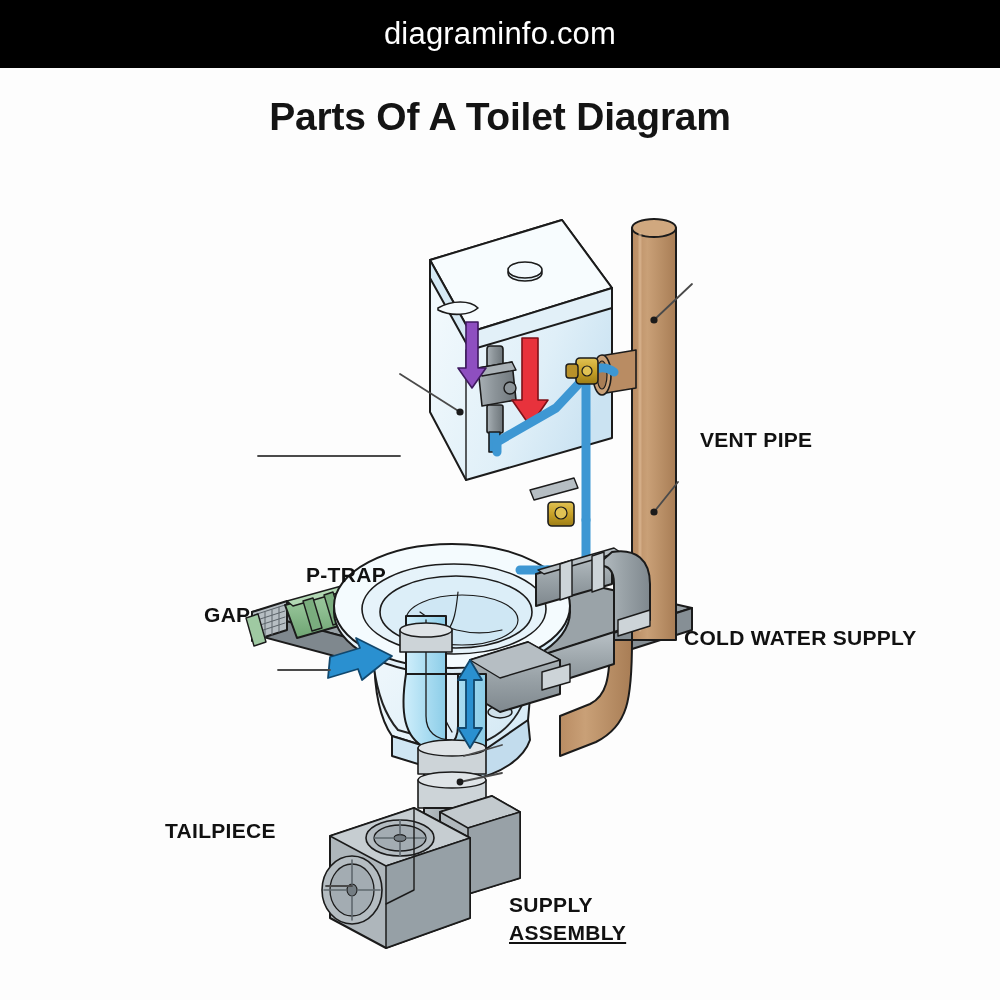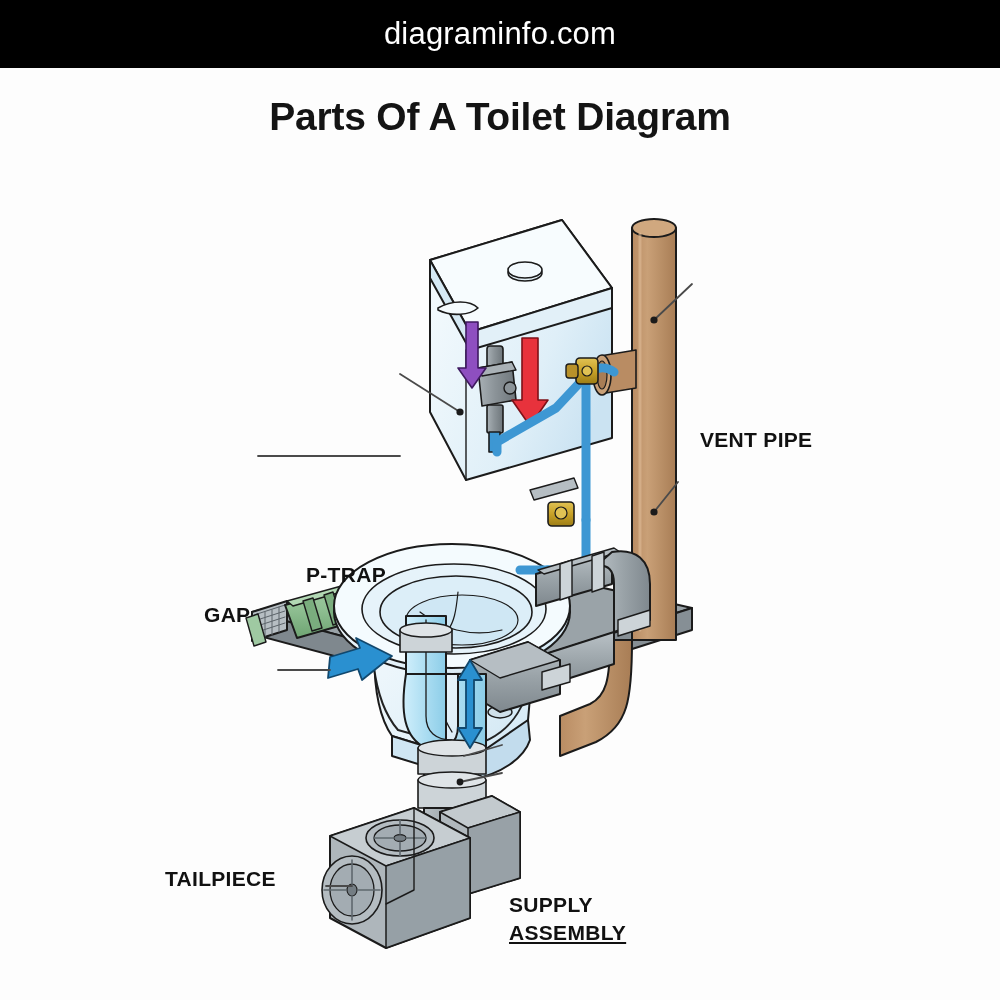--- a/index.html
+++ b/index.html
@@ -39,21 +39,21 @@
   .lbl{
     position:absolute;
     font-family:"Liberation Sans", sans-serif;
     font-size:21px;font-weight:bold;color:#111111;
     white-space:nowrap;letter-spacing:0.3px;
   }
   .lbl.vent-pipe{left:700px;top:268px;}
   .lbl.cold-water{left:684px;top:466px;}
   .lbl.p-trap{left:306px;top:363px;margin-top:40px;}
   .lbl.gap{left:204px;top:443px;}
-  .lbl.tailpiece{left:165px;top:659px;margin-top:48px;}
+  .lbl.tailpiece{left:165px;top:659px;}
   .lbl.drain{left:509px;top:733px;}
   .lbl.assembly{left:509px;top:761px;text-decoration:underline;}
 </style>
 </head>
 <body>
 
 <div id="page">
 
   <div class="site-bar">
     <span class="brand">diagraminfo.com</span>
@@ -334,20 +334,21 @@
           <path d="M502 613 L460 622"></path>
           <circle cx="460" cy="622" r="3.4" fill="#1b1b1b" stroke="none"></circle>
 
           <path d="M326 726 L352 726"></path>
         </g>
 
       </g>
     </svg>
 
     <div class="lbl vent-pipe">VENT PIPE</div>
+    <div class="lbl cold-water">COLD WATER SUPPLY</div>
     <div class="lbl p-trap">P-TRAP</div>
     <div class="lbl gap">GAP</div>
     <div class="lbl tailpiece">TAILPIECE</div>
     <div class="lbl drain">SUPPLY</div>
     <div class="lbl assembly">ASSEMBLY</div>
 
   </div>
 
 </div>
 

